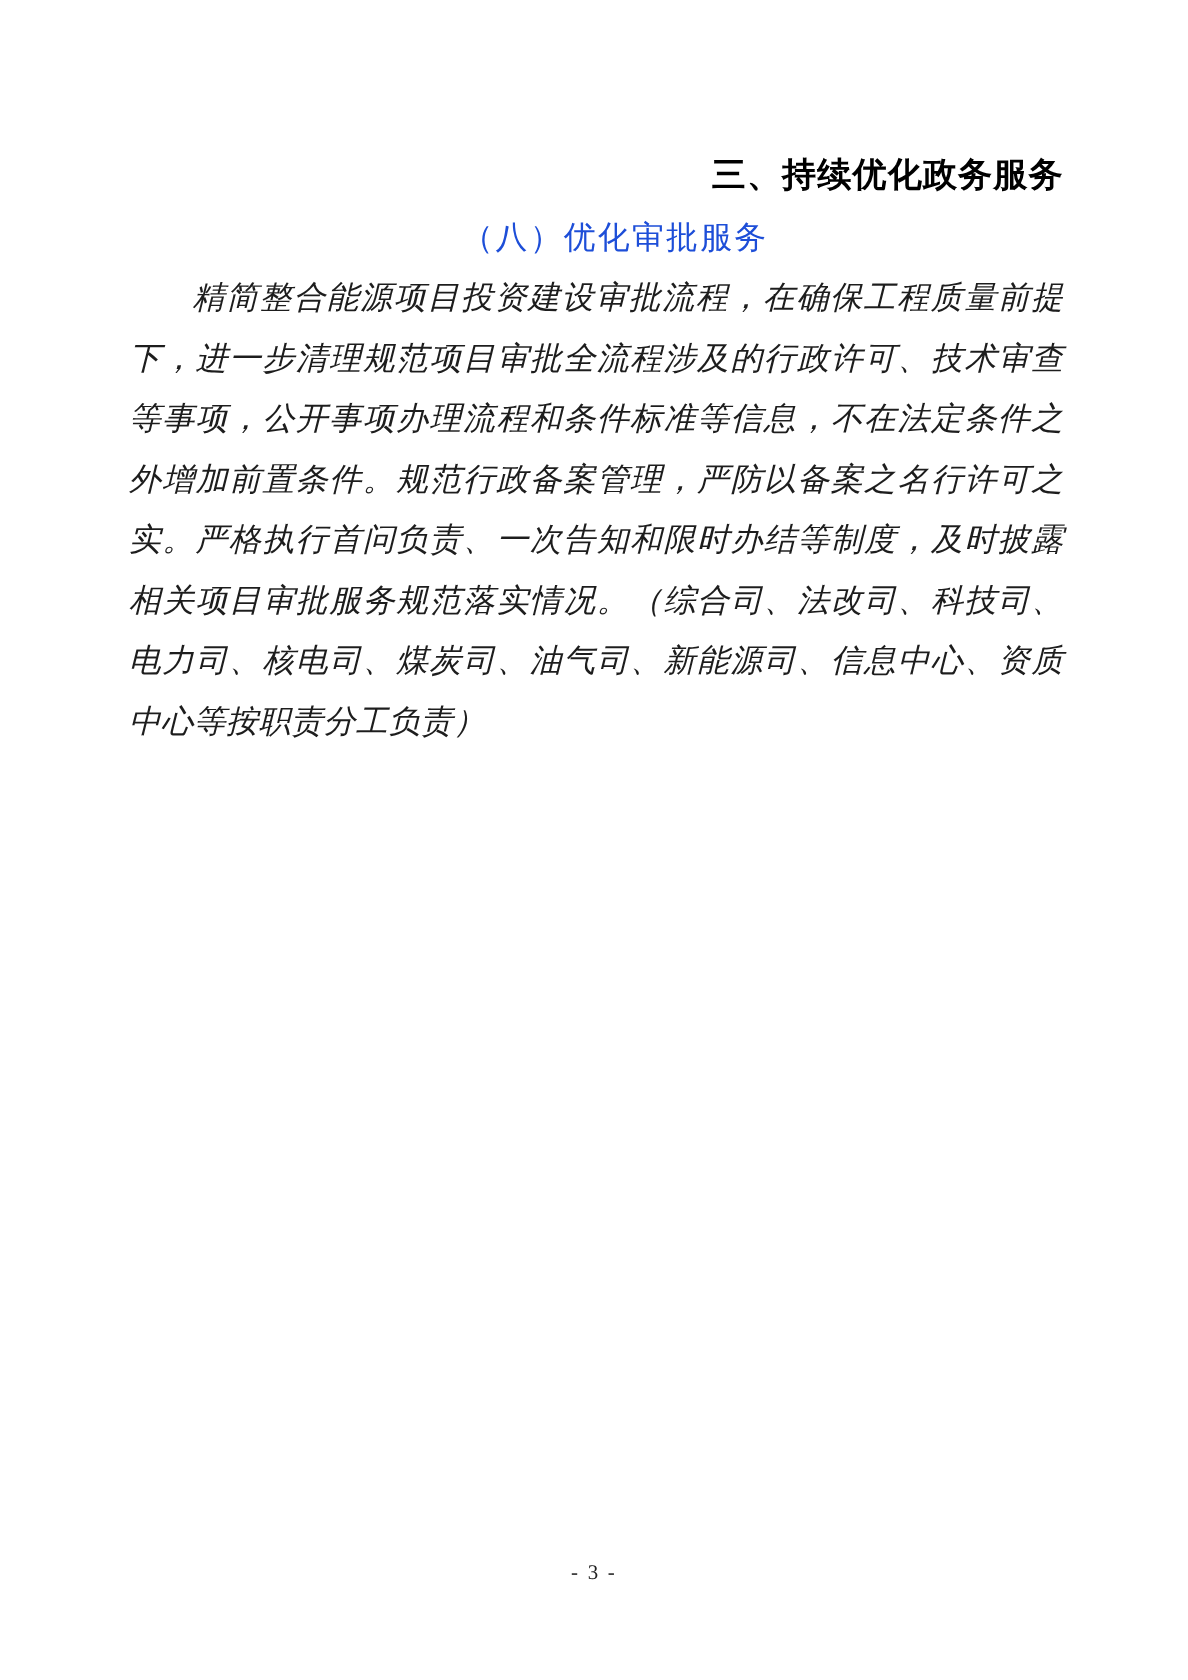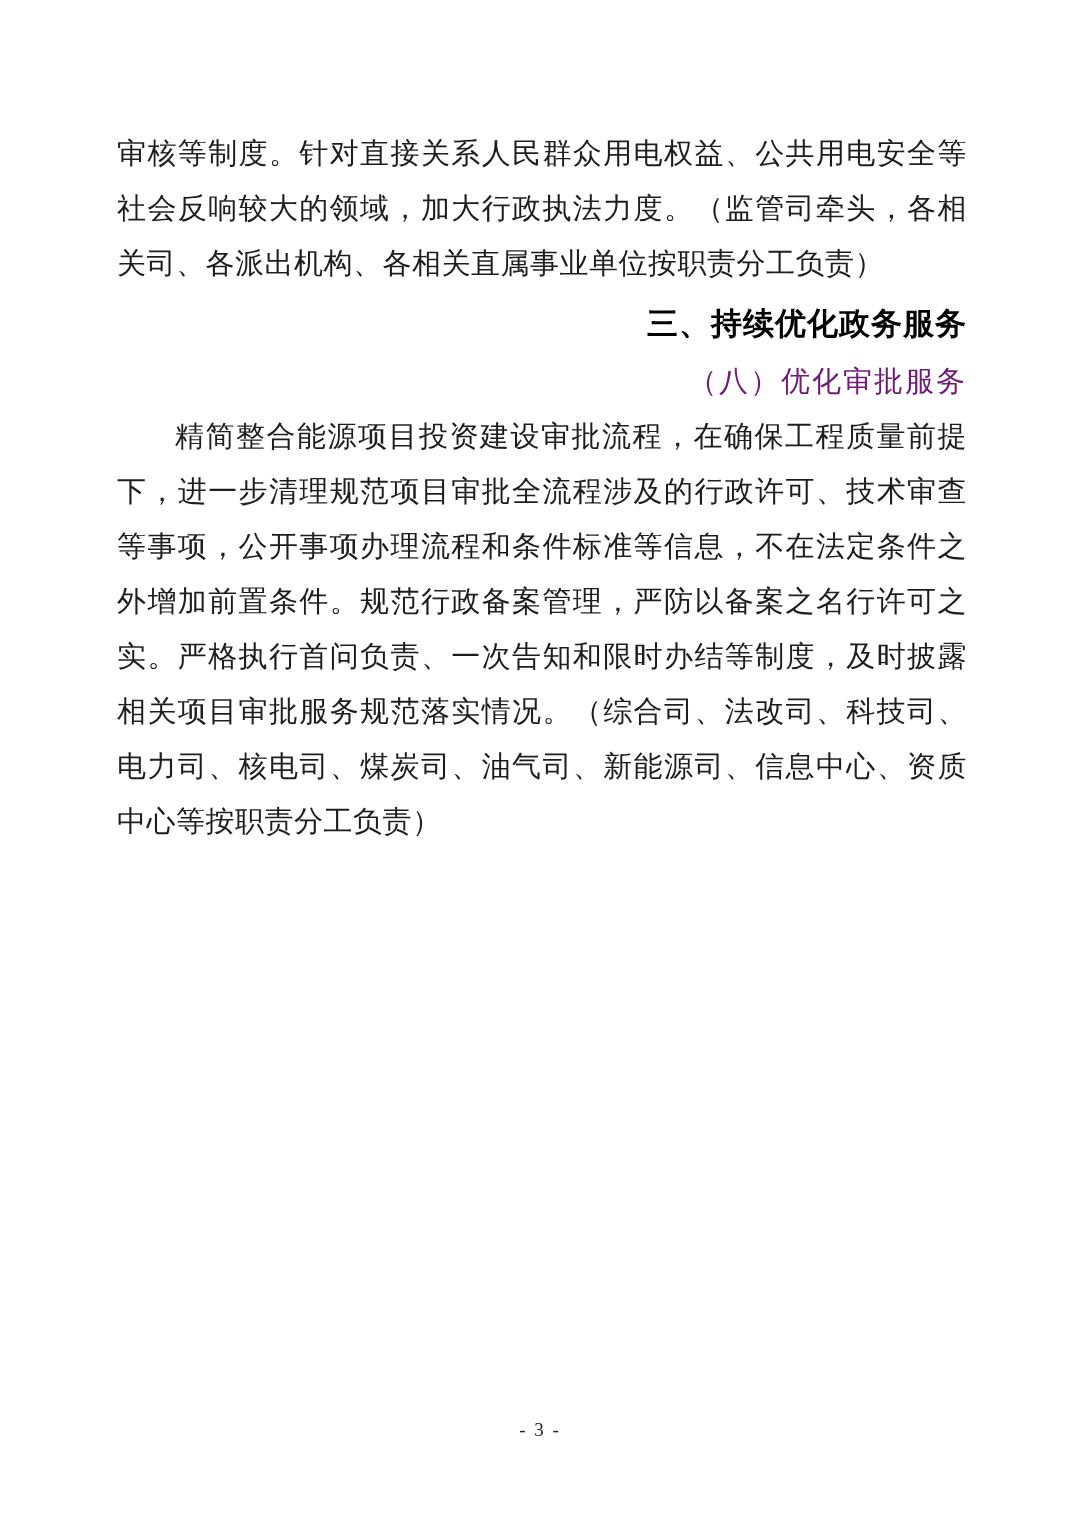--- a/index.html
+++ b/index.html
@@ -19,57 +19,56 @@
     color: #1d1d1d;
     font-size: 29px;
     line-height: 55px;
     text-align: justify;
     text-justify: inter-character;
     letter-spacing: 0.5px;
   }
   .para, .para-continued {
     margin: 0;
   }
-  .para { text-indent: 2em; }
+  .para { text-indent: 2em; font-style: italic; }
   .para-continued { text-indent: 0; }
   .heading {
     margin: 5px 0 3px 0;
     padding-left: 60px;
     font-family: "Liberation Sans", "DejaVu Sans", sans-serif;
     font-weight: bold;
     font-size: 31px;
     line-height: 55px;
     color: #000000;
     text-align: right;
     letter-spacing: 1px;
   }
   .subheading {
     margin: 0;
     padding-left: 34px;
     font-size: 29px;
     line-height: 55px;
-    text-align: right;
+    text-align: center;
     letter-spacing: 2px;
-    color: #701a75;
+    color: #1d4ed8;
   }
   .footer {
     position: absolute;
     left: 0;
     bottom: 86px;
     width: 100%;
     text-align: center;
     font-size: 19px;
     letter-spacing: 2px;
     color: #222222;
   }
 </style>
 </head>
 <body>
 
 <div class="page">
   <div class="content">
-    <p class="para-continued">审核等制度。针对直接关系人民群众用电权益、公共用电安全等社会反响较大的领域，加大行政执法力度。（监管司牵头，各相关司、各派出机构、各相关直属事业单位按职责分工负责）</p>
     <h2 class="heading">三、持续优化政务服务</h2>
     <p class="subheading">（八）优化审批服务</p>
     <p class="para">精简整合能源项目投资建设审批流程，在确保工程质量前提下，进一步清理规范项目审批全流程涉及的行政许可、技术审查等事项，公开事项办理流程和条件标准等信息，不在法定条件之外增加前置条件。规范行政备案管理，严防以备案之名行许可之实。严格执行首问负责、一次告知和限时办结等制度，及时披露相关项目审批服务规范落实情况。（综合司、法改司、科技司、电力司、核电司、煤炭司、油气司、新能源司、信息中心、资质中心等按职责分工负责）</p>
   </div>
   <div class="footer">- 3 -</div>
 </div>
 
 </body></html>

